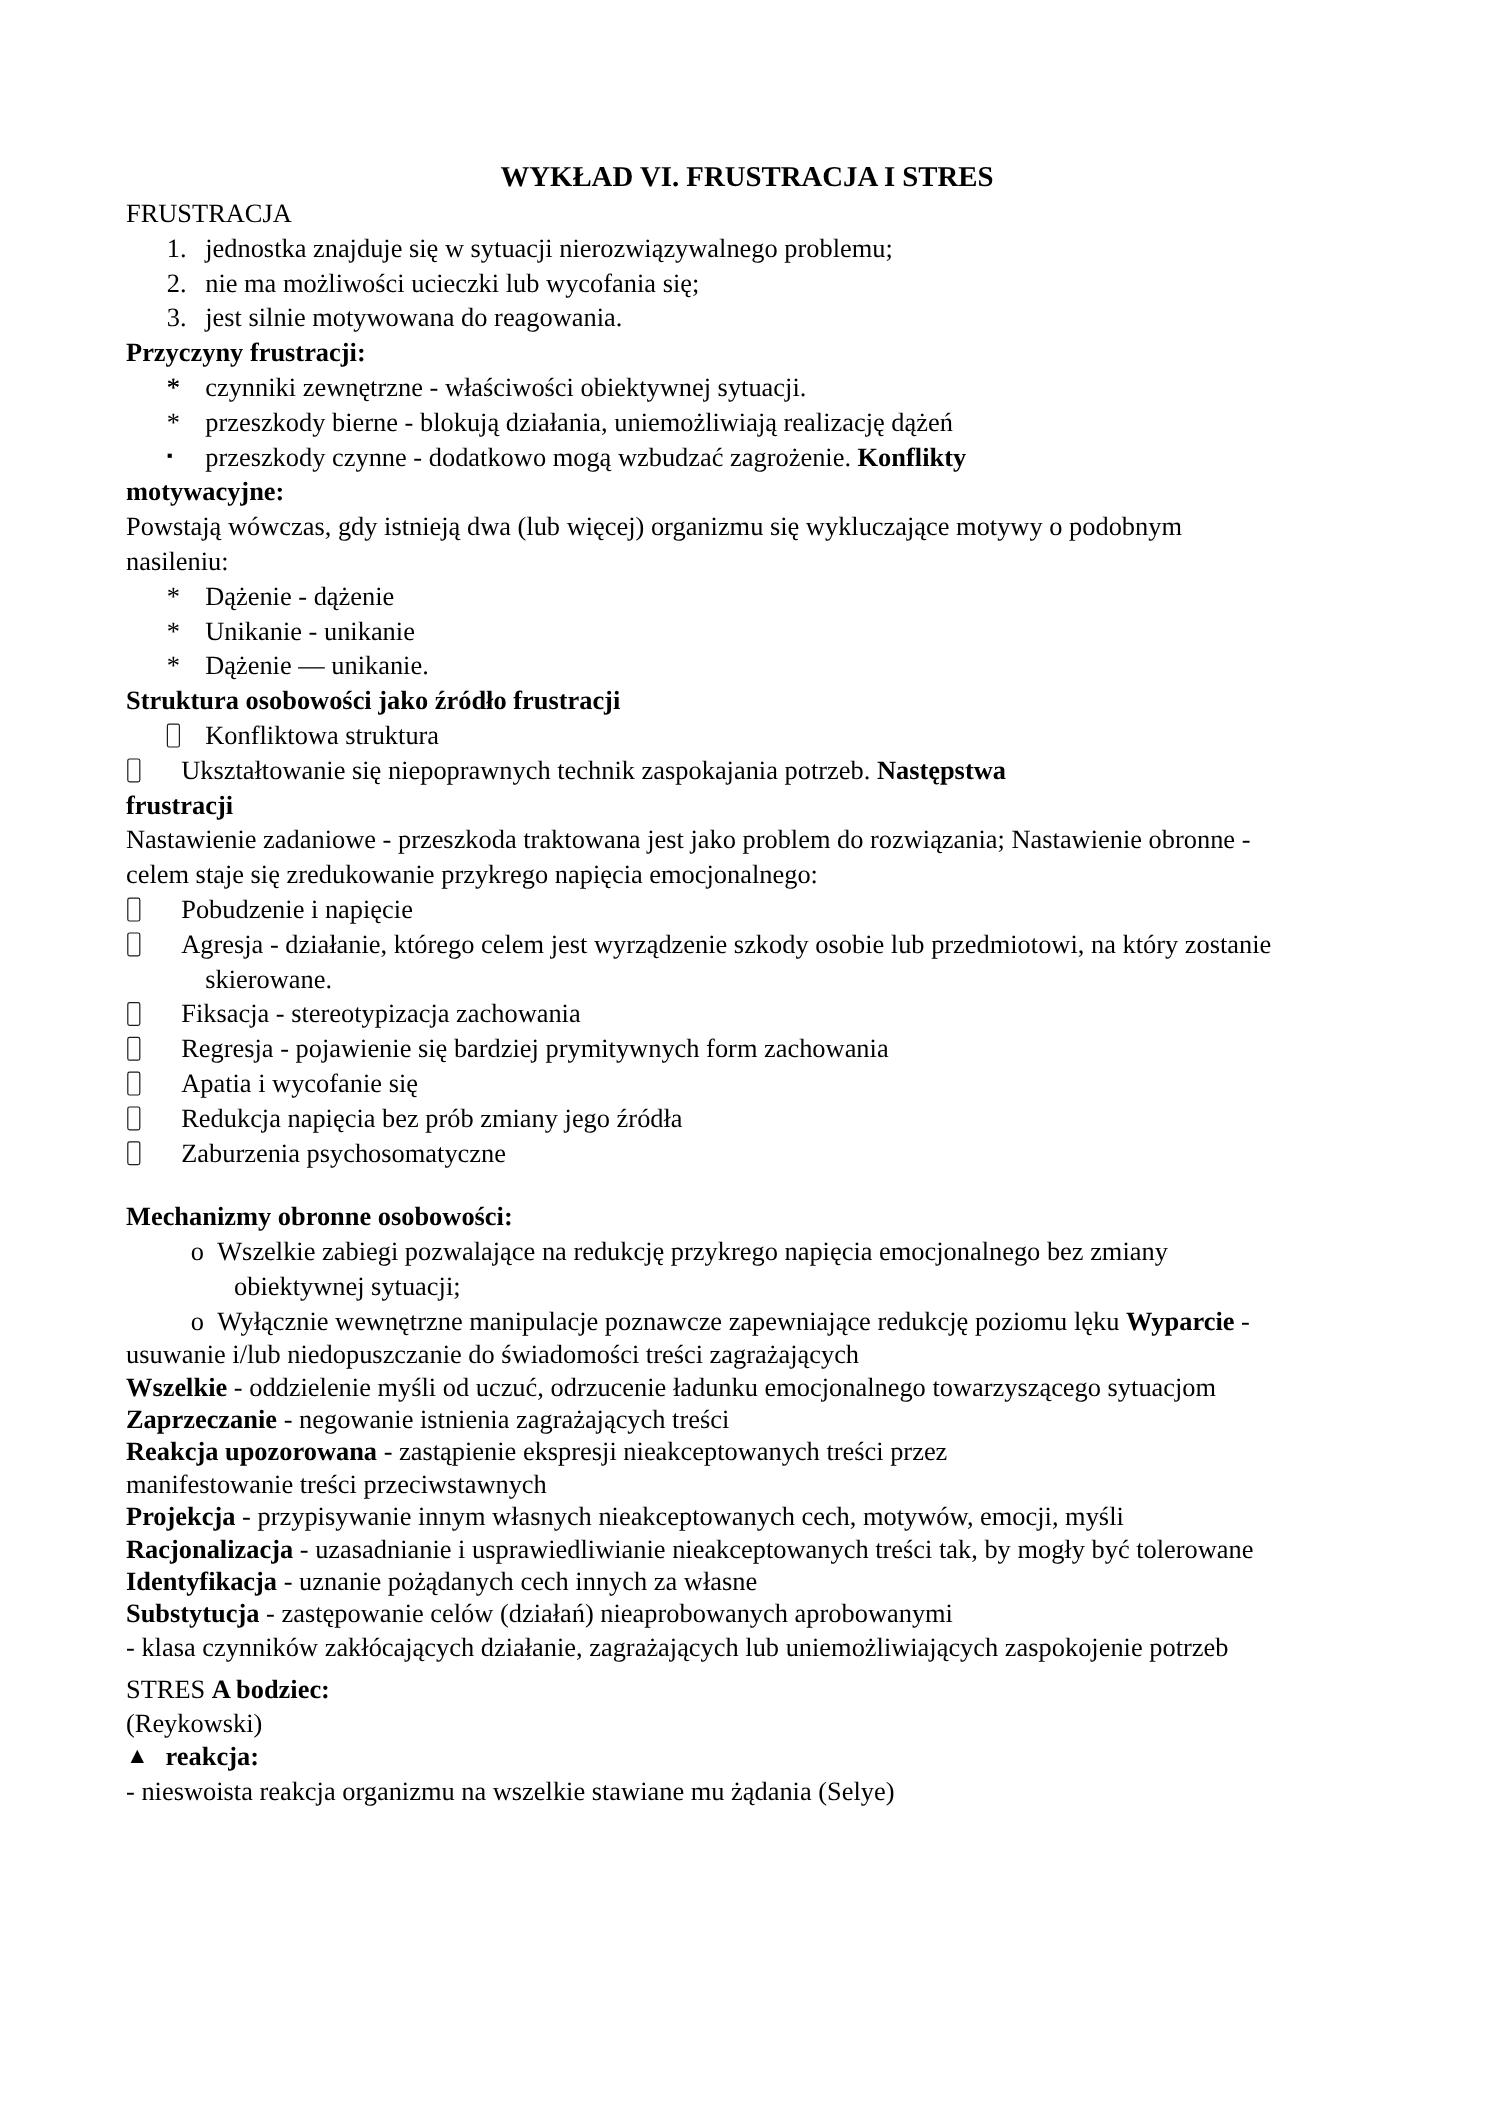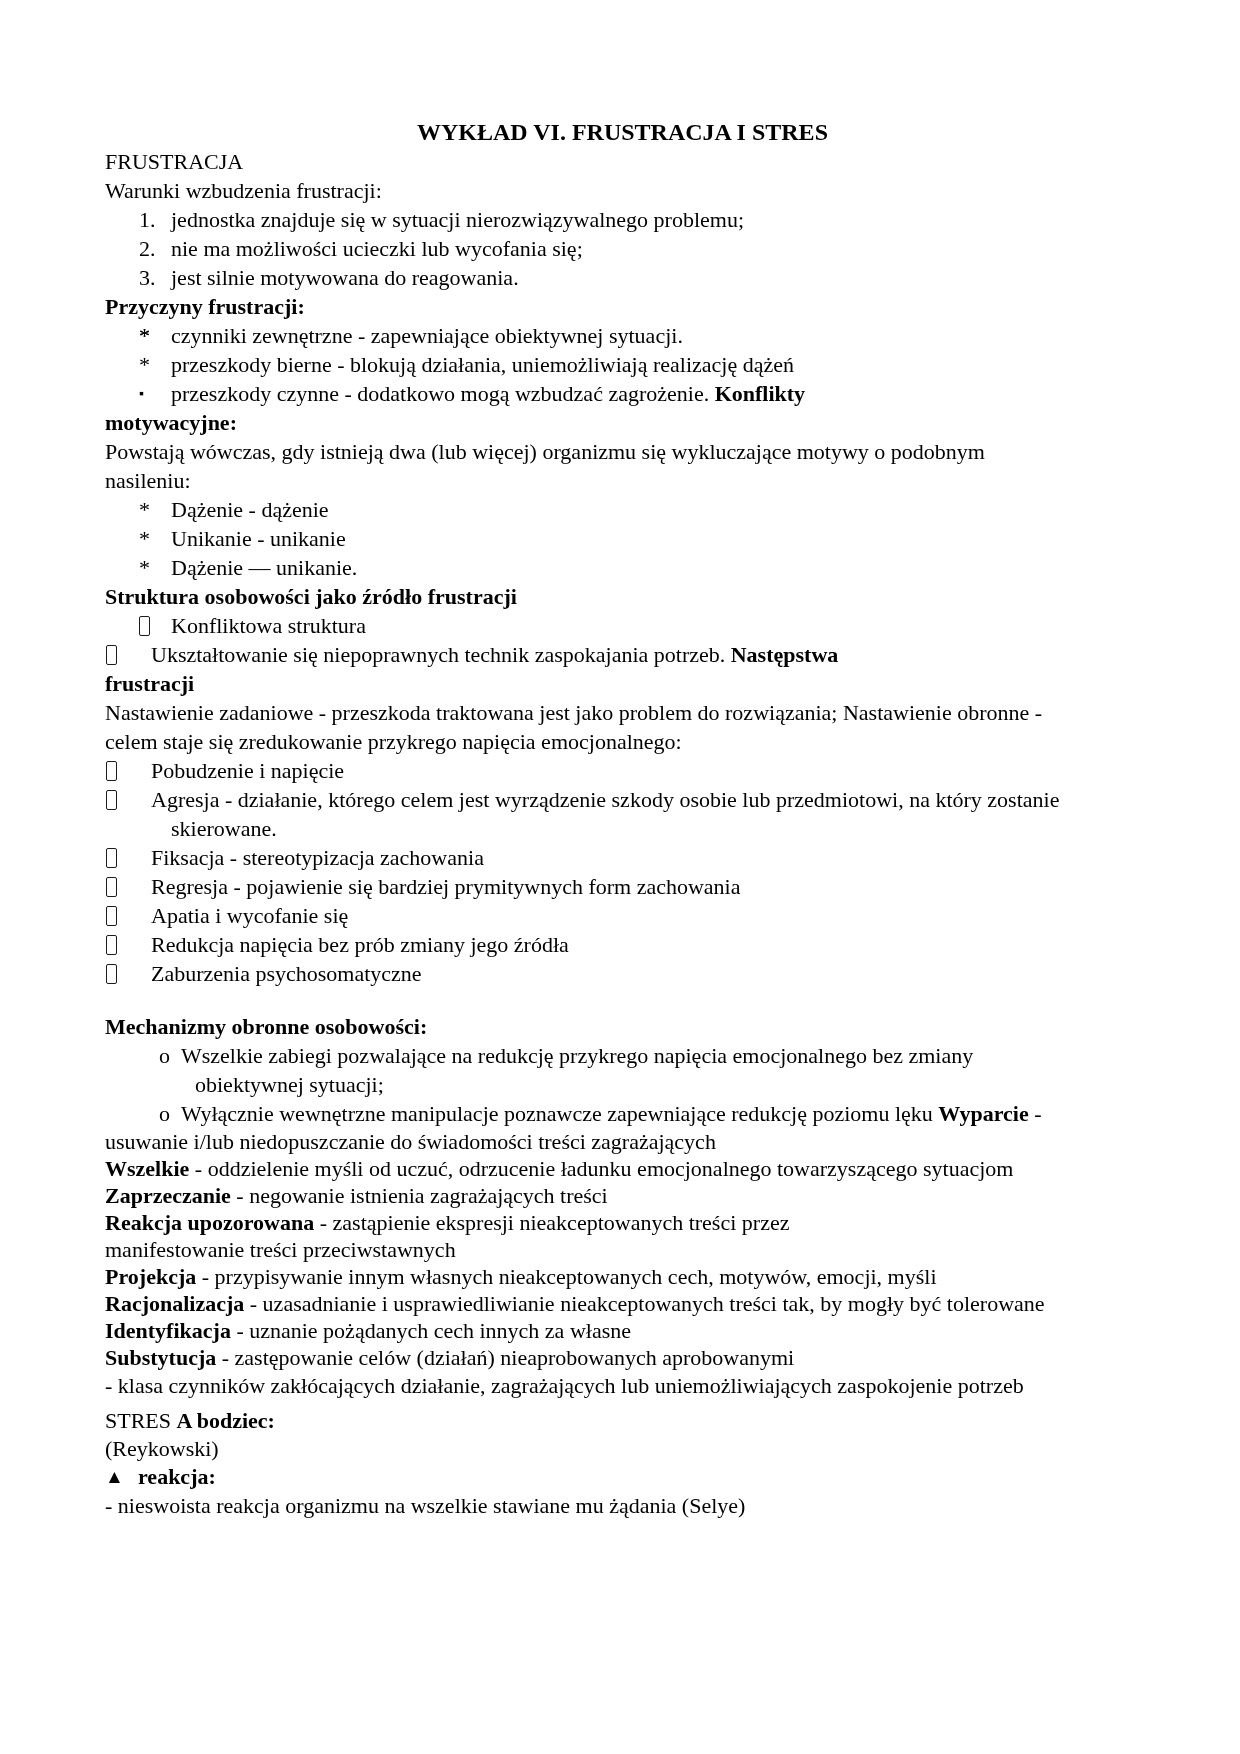--- a/index.html
+++ b/index.html
@@ -1,20 +1,20 @@
 <!DOCTYPE html>
 <html lang="pl"><head>
 <meta charset="utf-8">
 <style>
   html, body { margin: 0; padding: 0; background: #ffffff; }
   .page {
     position: relative;
     width: 1240px;
     height: 1571px;
-    margin: 0 auto;
+    margin: 16px auto;
     background: #ffffff;
     color: #000000;
     font-family: "Liberation Serif", "DejaVu Serif", serif;
     font-size: 22px;
     overflow: hidden;
   }
   .doc {
     position: absolute;
     left: 105px;
     right: 100px;
@@ -67,27 +67,26 @@
     line-height: 29px;
   }
 </style>
 </head>
 <body>
 
 <div class="page">
   <div class="doc" id="doc">
       <div class="line center title"><span class="b">WYKŁAD VI. FRUSTRACJA I STRES</span></div>
       <div class="line"><span>FRUSTRACJA</span></div>
-      <div class="line"><span>Warunki wzbudzenia frustracji:</span></div>
       <div class="line ind-list"><span class="marker m-num">1.</span><span>jednostka znajduje się w sytuacji nierozwiązywalnego problemu;</span></div>
       <div class="line ind-list"><span class="marker m-num">2.</span><span>nie ma możliwości ucieczki lub wycofania się;</span></div>
       <div class="line ind-list"><span class="marker m-num">3.</span><span>jest silnie motywowana do reagowania.</span></div>
       <div class="line"><span class="b">Przyczyny frustracji:</span></div>
       <div class="line ind-list"><span class="marker m-ast">*</span></div>
-      <div class="line ind-list"><span class="marker m-ast">*</span><span>czynniki zewnętrzne - zapewniające obiektywnej sytuacji.</span></div>
+      <div class="line ind-list"><span class="marker m-ast">*</span><span>czynniki zewnętrzne - właściwości obiektywnej sytuacji.</span></div>
       <div class="line ind-list"><span class="marker m-ast">*</span><span>przeszkody bierne - blokują działania, uniemożliwiają realizację dążeń</span></div>
       <div class="line ind-list"><span class="marker m-sq">▪</span><span>przeszkody czynne - dodatkowo mogą wzbudzać zagrożenie. </span><span class="b">Konflikty</span></div>
       <div class="line"><span class="b">motywacyjne:</span></div>
       <div class="line"><span>Powstają wówczas, gdy istnieją dwa (lub więcej) organizmu się wykluczające motywy o podobnym</span></div>
       <div class="line"><span>nasileniu:</span></div>
       <div class="line ind-list"><span class="marker m-ast">*</span><span>Dążenie - dążenie</span></div>
       <div class="line ind-list"><span class="marker m-ast">*</span><span>Unikanie - unikanie</span></div>
       <div class="line ind-list"><span class="marker m-ast">*</span><span>Dążenie — unikanie.</span></div>
       <div class="line"><span class="b">Struktura osobowości jako źródło frustracji</span></div>
       <div class="line ind-list"><span class="marker m-tofu"><span class="tofu-box"></span></span><span>Konfliktowa struktura</span></div>

